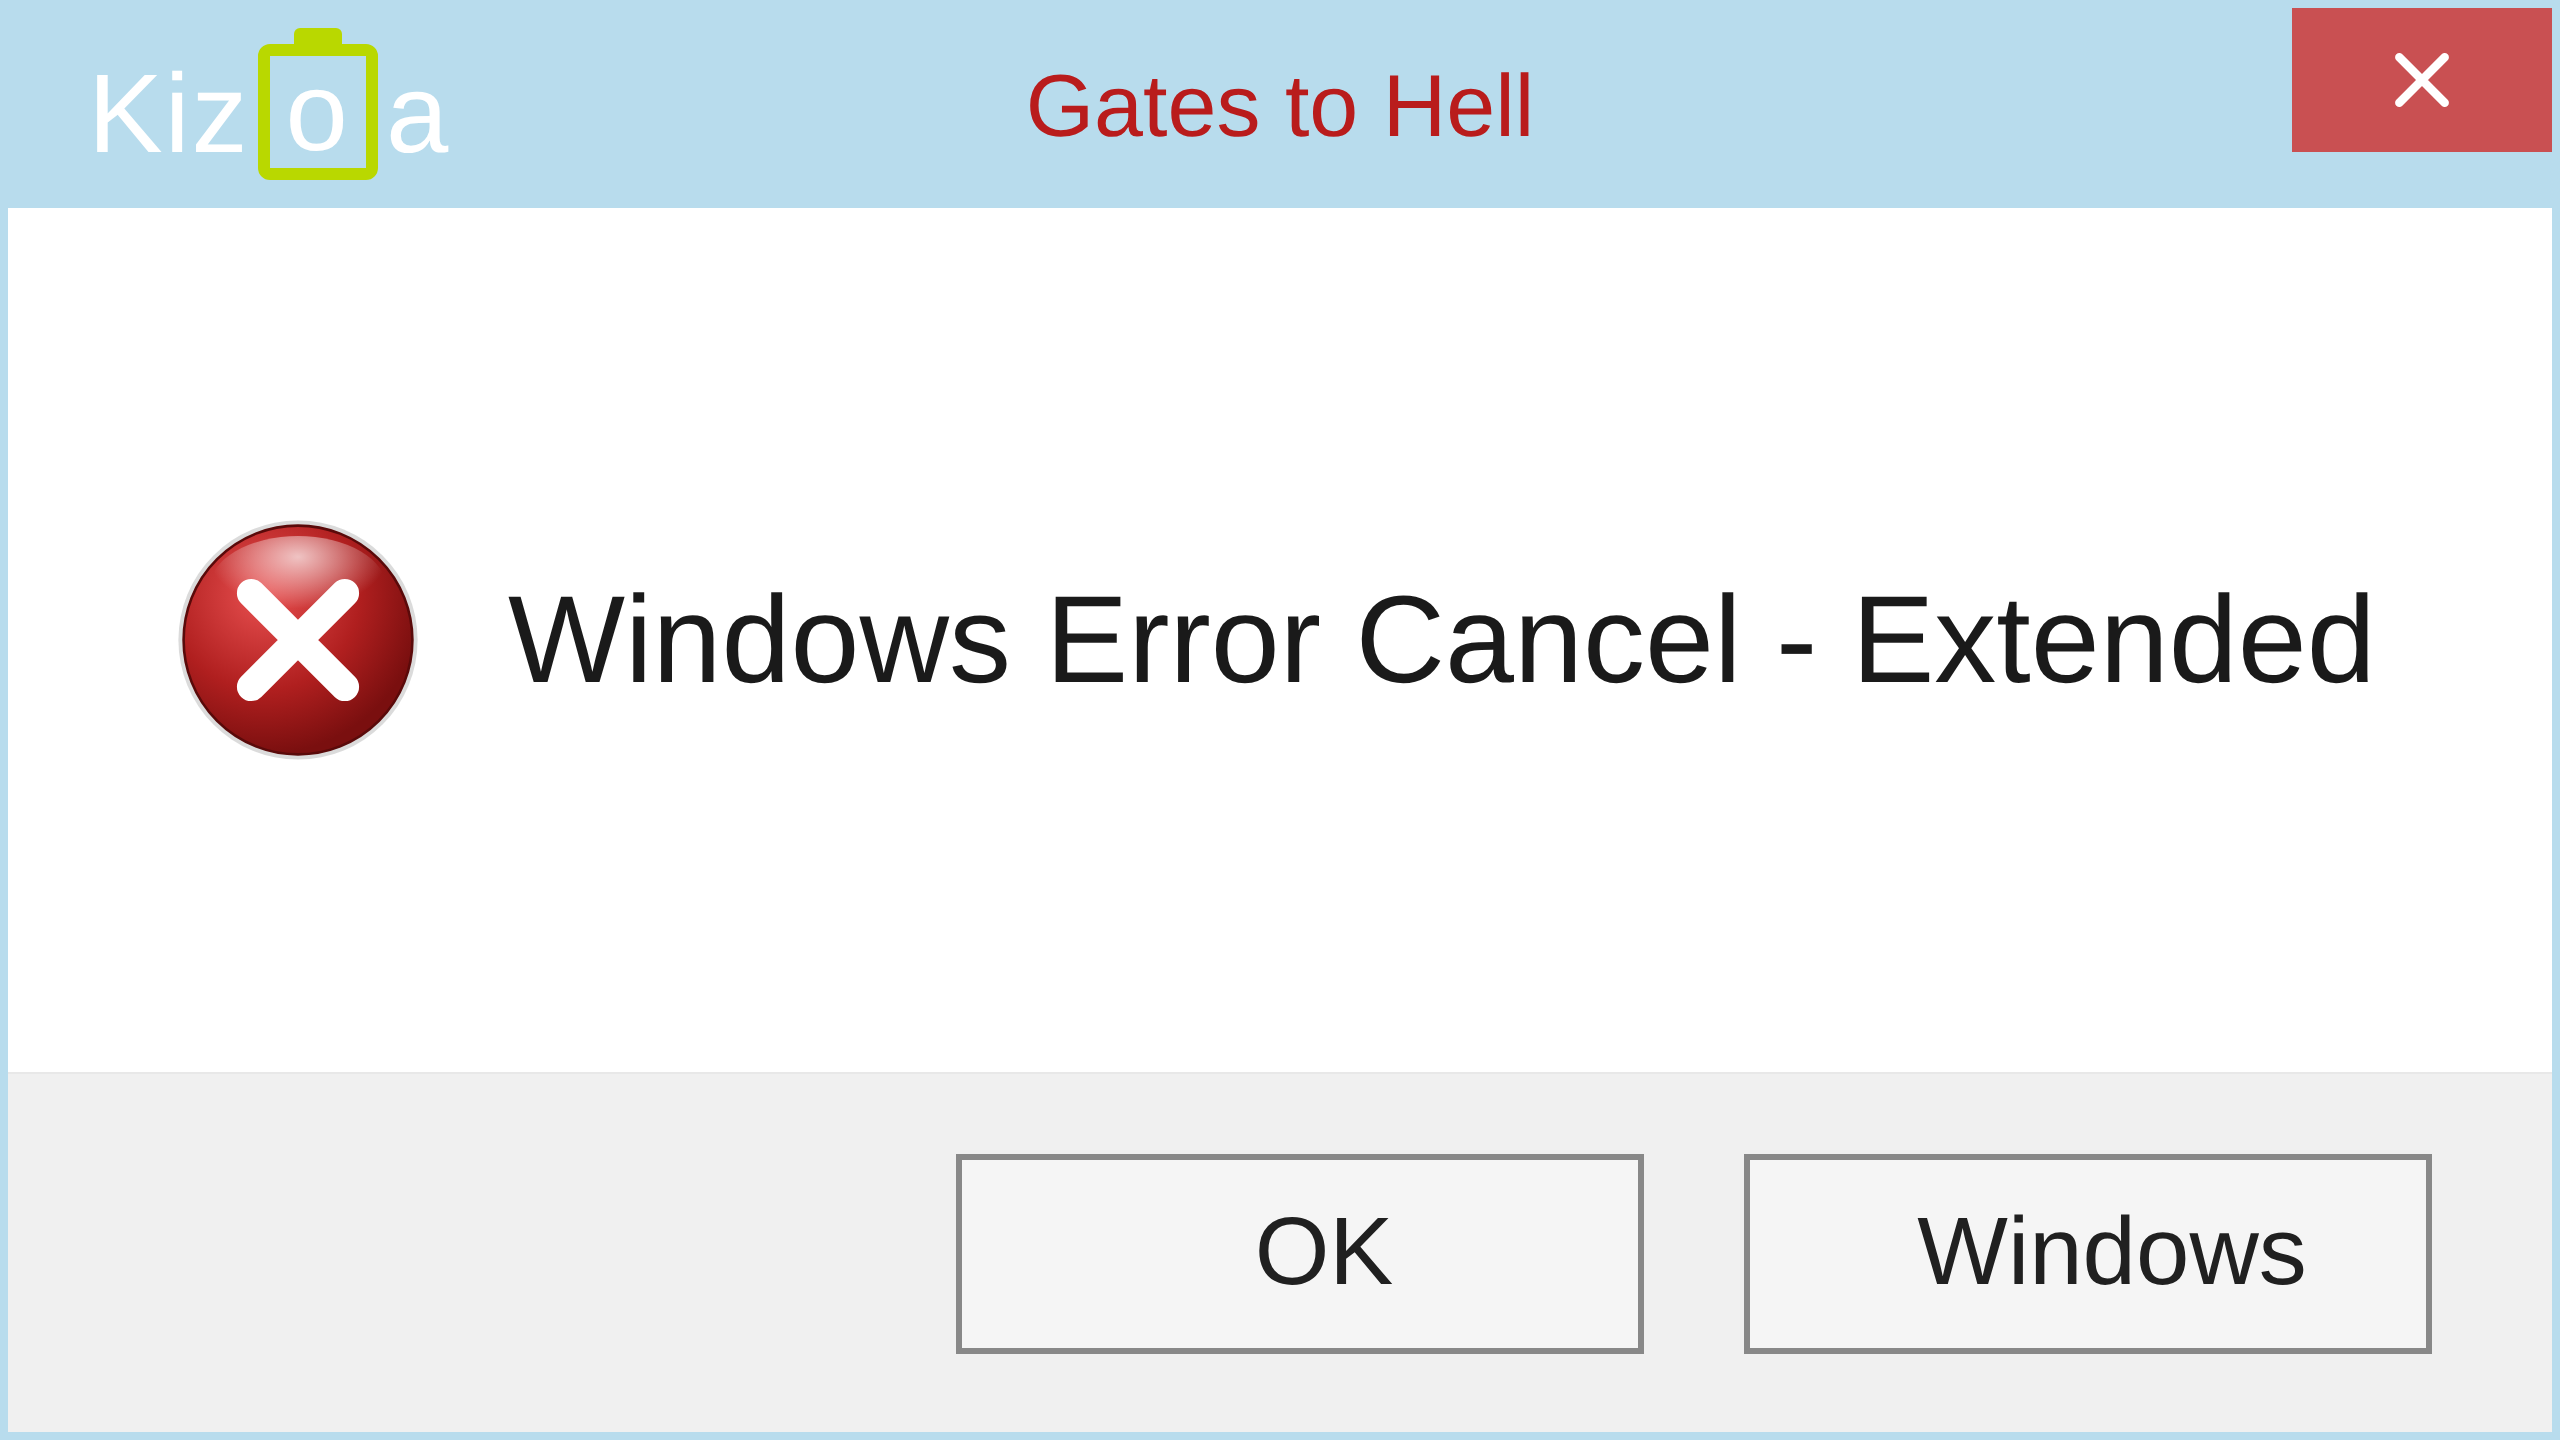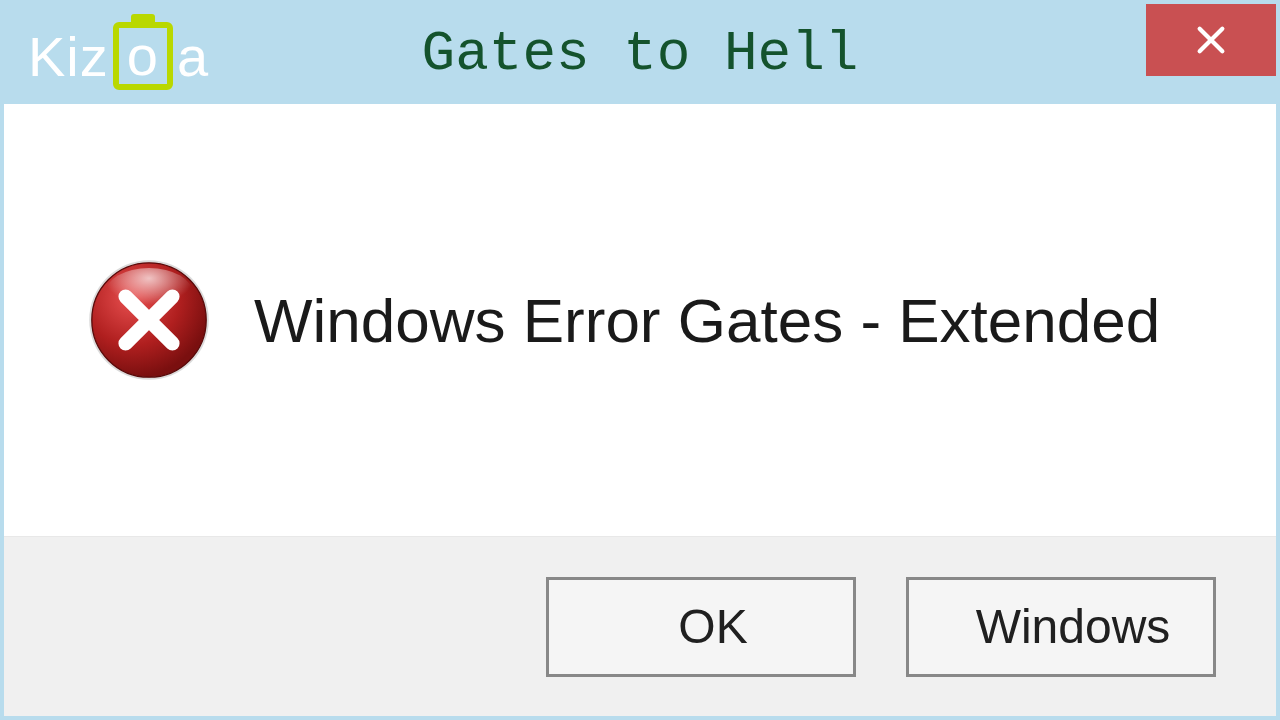--- a/index.html
+++ b/index.html
@@ -24,21 +24,21 @@
     .titlebar {
       height: 100px;
       background: #b8dced;
       display: flex;
       align-items: center;
       justify-content: center;
       position: relative;
     }
     .watermark {
       position: absolute;
-      left: 24px;
+      left: 40px;
       top: 18px;
       display: flex;
       align-items: center;
       font-size: 56px;
       font-weight: 400;
       color: #ffffff;
       letter-spacing: 1px;
       font-family: "Segoe UI", Arial, sans-serif;
     }
     .watermark .k-cam {
@@ -56,24 +56,23 @@
       position: absolute;
       top: -14px;
       left: 50%;
       transform: translateX(-50%);
       width: 24px;
       height: 10px;
       background: #b9d800;
       border-radius: 3px 3px 0 0;
     }
     .window-title {
-      font-size: 56px;
-      color: #14532d;
+      font-size: 44px;
+      color: #b91c1c;
       font-weight: 400;
-      font-family: Liberation Mono, monospace;
     }
     .close-button {
       position: absolute;
       right: 0;
       top: 0;
       width: 130px;
       height: 72px;
       background: #c95052;
       display: flex;
       align-items: center;
@@ -106,21 +105,21 @@
       height: 180px;
       background: #f0f0f0;
       border-top: 1px solid #e8e8e8;
       display: flex;
       align-items: center;
       justify-content: flex-end;
       padding-right: 60px;
       gap: 50px;
     }
     .dlg-button {
-      width: 310px;
+      width: 344px;
       height: 100px;
       background: #f5f5f5;
       border: 3px solid #888888;
       font-size: 48px;
       color: #202020;
       font-family: inherit;
       cursor: pointer;
       display: flex;
       align-items: center;
       justify-content: center;
@@ -161,21 +160,21 @@
             <stop offset="0%" stop-color="rgba(255,255,255,0.7)"></stop>
             <stop offset="100%" stop-color="rgba(255,255,255,0)"></stop>
           </radialGradient>
         </defs>
         <circle cx="50" cy="50" r="46" fill="#888" opacity="0.3"></circle>
         <circle cx="50" cy="50" r="44" fill="url(#redgrad)" stroke="#5a0a0a" stroke-width="1"></circle>
         <ellipse cx="50" cy="30" rx="34" ry="20" fill="url(#gloss)"></ellipse>
         <path d="M32 32 L68 68 M68 32 L32 68" stroke="#ffffff" stroke-width="11" stroke-linecap="round"></path>
       </svg>
     </div>
-    <div class="message-text">Windows Error Gates - Extended</div>
+    <div class="message-text">Windows Error Cancel - Extended</div>
   </div>
 
   <div class="button-row">
     <button class="dlg-button">OK</button>
     <button class="dlg-button">Windows</button>
   </div>
 
 </div>
 
 </body></html>

